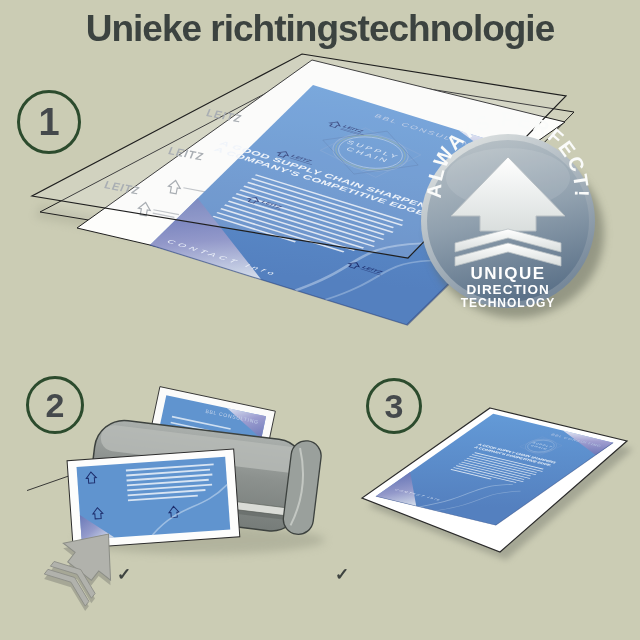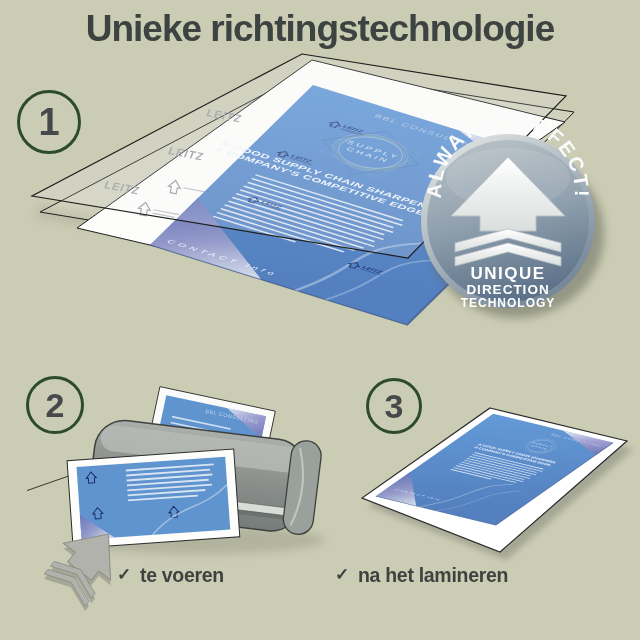--- a/index.html
+++ b/index.html
@@ -287,23 +287,21 @@
   <div class="step-circle c2">
     <span>2</span>
   </div>
   <div class="step-circle c3">
     <span>3</span>
   </div>
 
   <div class="caption cap2">
     <span class="check">✓</span>
     <span class="cap-text">
-      <div>te voeren</div>
     </span>
   </div>
   <div class="caption cap3">
     <span class="check">✓</span>
     <span class="cap-text">
-      <div>na het lamineren</div>
     </span>
   </div>
 
 </div>
 
 </body></html>

